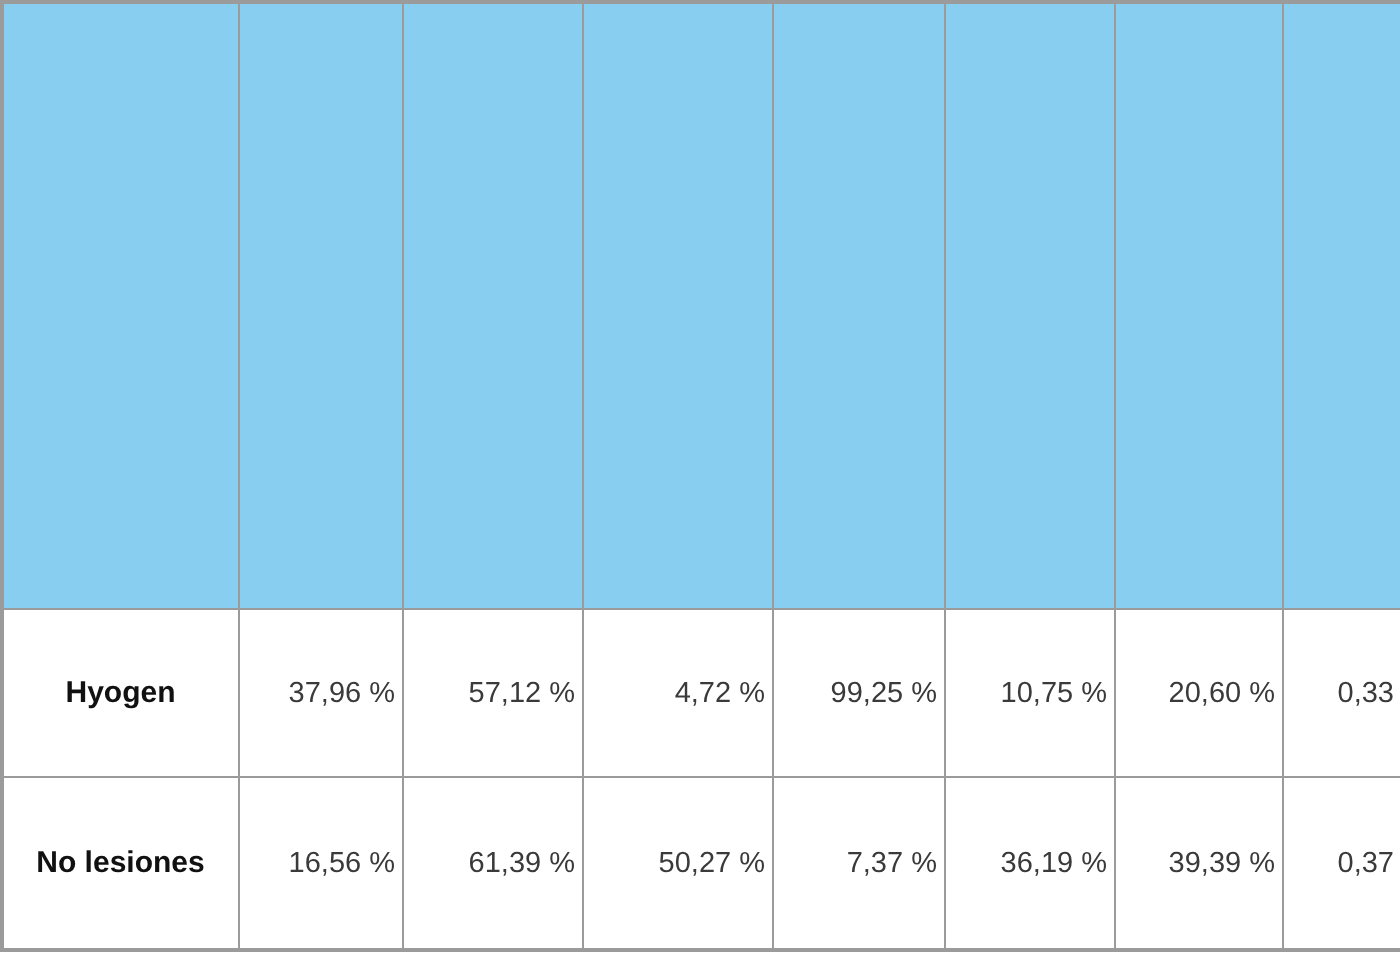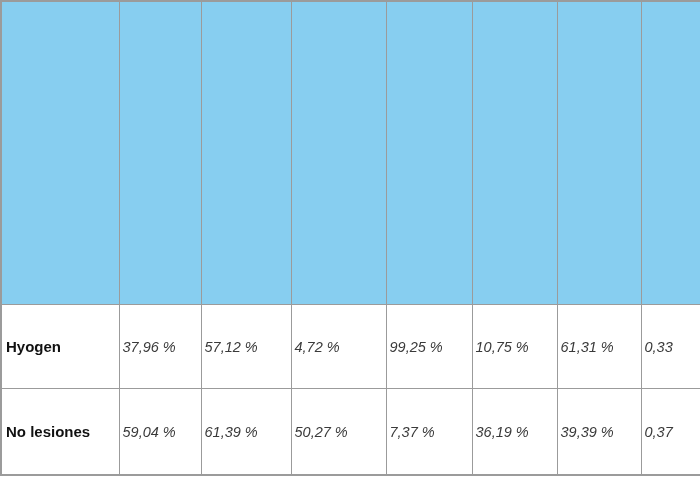--- a/index.html
+++ b/index.html
@@ -80,39 +80,39 @@
     padding: 0;
   }
 
   
   tbody tr.data-row { height: 57px; }
   tbody tr.data-row.first { height: 56px; }
 
   td.rowlabel {
     border: 1px solid #9b9b9b;
     background: #ffffff;
+    text-align: center;
     vertical-align: middle;
     font-size: 15px;
     font-weight: bold;
     color: #111111;
     line-height: 1.18;
     padding: 2px 4px;
   }
 
   td.valcell {
     border: 1px solid #9b9b9b;
     background: #ffffff;
-    text-align: left;
+    text-align: right;
     vertical-align: middle;
     font-size: 14.5px;
     font-weight: normal;
     color: #3a3a3a;
     padding: 2px 3px;
     white-space: nowrap;
-    font-style: italic;
   }
 </style>
 </head>
 <body>
 
 <div class="table-wrap">
   <table class="results">
     <colgroup>
       <col class="c-label">
       <col class="c-1">
@@ -168,26 +168,26 @@
       </tr>
     </thead>
     <tbody>
       <tr class="data-row first">
         <td class="rowlabel">Hyogen</td>
         <td class="valcell">37,96 %</td>
         <td class="valcell">57,12 %</td>
         <td class="valcell">4,72 %</td>
         <td class="valcell">99,25 %</td>
         <td class="valcell">10,75 %</td>
-        <td class="valcell">61,31 %</td>
+        <td class="valcell">20,60 %</td>
         <td class="valcell">0,33</td>
       </tr>
       <tr class="data-row">
         <td class="rowlabel">No lesiones</td>
-        <td class="valcell">59,04 %</td>
+        <td class="valcell">16,56 %</td>
         <td class="valcell">61,39 %</td>
         <td class="valcell">50,27 %</td>
         <td class="valcell">7,37 %</td>
         <td class="valcell">36,19 %</td>
         <td class="valcell">39,39 %</td>
         <td class="valcell">0,37</td>
       </tr>
     </tbody>
   </table>
 </div>

